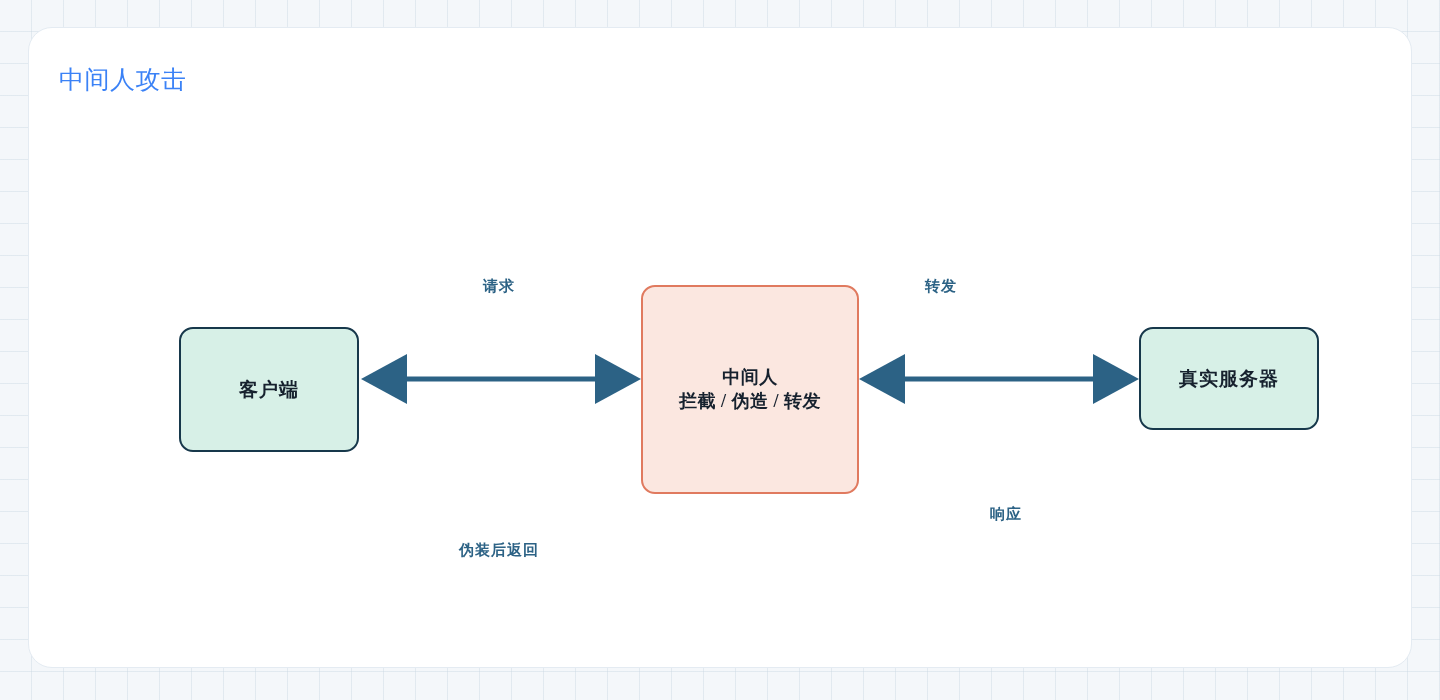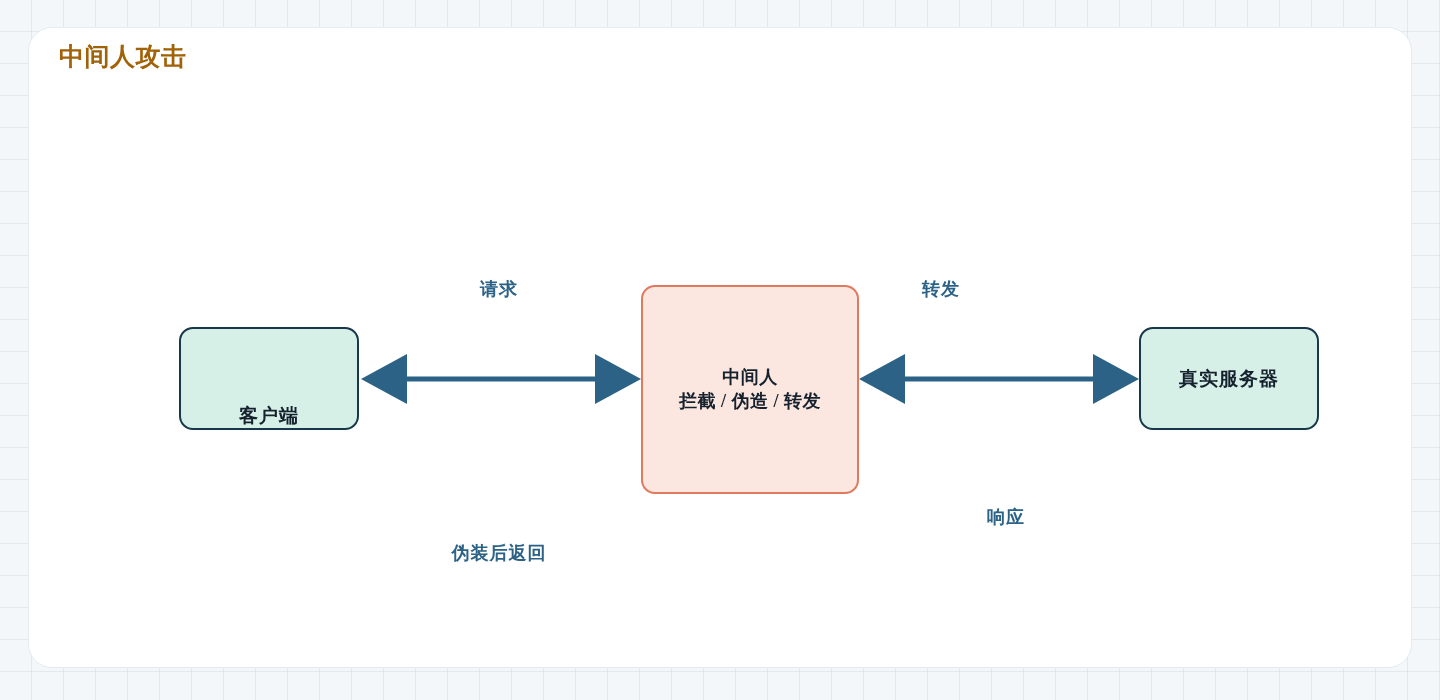--- a/index.html
+++ b/index.html
@@ -36,24 +36,24 @@
     height: 641px;
     background: #ffffff;
     border: 1px solid #e4ebf2;
     border-radius: 24px;
     box-sizing: border-box;
   }
 
   .card-title {
     position: absolute;
     left: 30px;
-    top: 12px;
+    top: 35px;
     font-size: 25px;
-    font-weight: bold;
-    color: #a16207;
+    font-weight: normal;
+    color: #3b82f6;
     letter-spacing: 0.5px;
     white-space: nowrap;
   }
 
   .canvas {
     position: absolute;
     inset: 0;
   }
 
   
@@ -79,32 +79,32 @@
   }
 
   .node-attacker {
     background: #fbe7e0;
     border: 2.5px solid #e07a5f;
     border-radius: 14px;
     font-size: 18px;
     letter-spacing: 0.5px;
   }
 
-  #node-client   { left: 150px;  top: 299px; width: 180px; height: 103px; justify-content: flex-end; }
+  #node-client   { left: 150px;  top: 299px; width: 180px; height: 125px; }
   #node-attacker { left: 612px;  top: 257px; width: 218px; height: 209px; }
   #node-server   { left: 1110px; top: 299px; width: 180px; height: 103px; }
 
   .node-line-2 { white-space: nowrap; font-family: Liberation Serif, serif; }
 
   
   .connector { position: absolute; }
 
   .edge-label {
     position: absolute;
-    font-size: 18px;
+    font-size: 15px;
     font-weight: bold;
     color: #2c6285;
     white-space: nowrap;
     letter-spacing: 1px;
     text-align: center;
     transform: translateX(-50%);
   }
 
   #label-request   { left: 470px; top: 249px; }
   #label-spoofed   { left: 470px; top: 477px; margin-top: 36px; }

